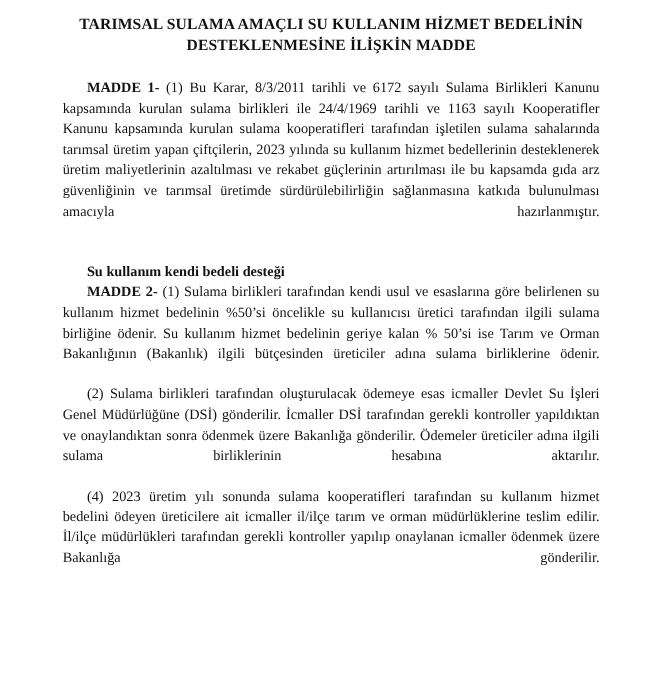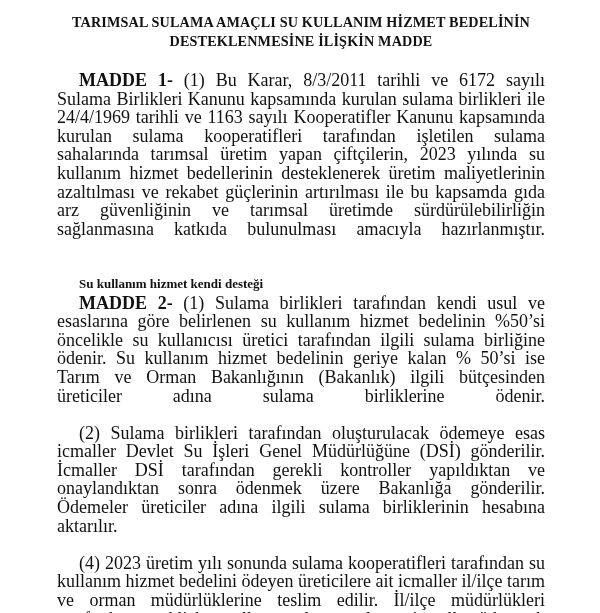--- a/index.html
+++ b/index.html
@@ -50,21 +50,21 @@
     margin: 0;
   }
   .section-heading {
     font-weight: bold;
     font-size: 13px;
     line-height: 18.6px;
     margin: 0;
     text-indent: 22px;
   }
   .para {
-    font-size: 18px;
+    font-size: 13px;
     line-height: 18.6px;
     margin: 0;
     text-align: justify;
     text-justify: inter-word;
     text-indent: 22px;
     hyphens: none;
   }
   .para .madde {
     font-weight: bold;
   }
@@ -93,21 +93,21 @@
 
     <div class="gap-head"></div>
 
     <div class="section">
       <p class="para"><span class="madde">MADDE 1-</span><span> (1) Bu Karar, 8/3/2011 tarihli ve 6172 sayılı Sulama Birlikleri Kanunu kapsamında kurulan sulama birlikleri ile 24/4/1969 tarihli ve 1163 sayılı Kooperatifler Kanunu kapsamında kurulan sulama kooperatifleri tarafından işletilen sulama sahalarında tarımsal üretim yapan çiftçilerin, 2023 yılında su kullanım hizmet bedellerinin desteklenerek üretim maliyetlerinin azaltılması ve rekabet güçlerinin artırılması ile bu kapsamda gıda arz güvenliğinin ve tarımsal üretimde sürdürülebilirliğin sağlanmasına katkıda bulunulması amacıyla hazırlanmıştır.</span></p>
     </div>
 
     <div class="gap-md"></div>
 
     <div class="section">
-      <p class="section-heading">Su kullanım hizmet kendi desteği</p>
+      <p class="section-heading">Su kullanım kendi bedeli desteği</p>
 
       <p class="para"><span class="madde">MADDE 2-</span><span> (1) Sulama birlikleri tarafından kendi usul ve esaslarına göre belirlenen su kullanım hizmet bedelinin %50’si öncelikle su kullanıcısı üretici tarafından ilgili sulama birliğine ödenir. Su kullanım hizmet bedelinin geriye kalan % 50’si ise Tarım ve Orman Bakanlığının (Bakanlık) ilgili bütçesinden üreticiler adına sulama birliklerine ödenir.</span></p>
 
       <p class="para">(2) Sulama birlikleri tarafından oluşturulacak ödemeye esas icmaller Devlet Su İşleri Genel Müdürlüğüne (DSİ) gönderilir. İcmaller DSİ tarafından gerekli kontroller yapıldıktan ve onaylandıktan sonra ödenmek üzere Bakanlığa gönderilir. Ödemeler üreticiler adına ilgili sulama birliklerinin hesabına aktarılır.</p>
 
 
       <p class="para">(4) 2023 üretim yılı sonunda sulama kooperatifleri tarafından su kullanım hizmet bedelini ödeyen üreticilere ait icmaller il/ilçe tarım ve orman müdürlüklerine teslim edilir. İl/ilçe müdürlükleri tarafından gerekli kontroller yapılıp onaylanan icmaller ödenmek üzere Bakanlığa gönderilir.</p>
 
     </div>
 

